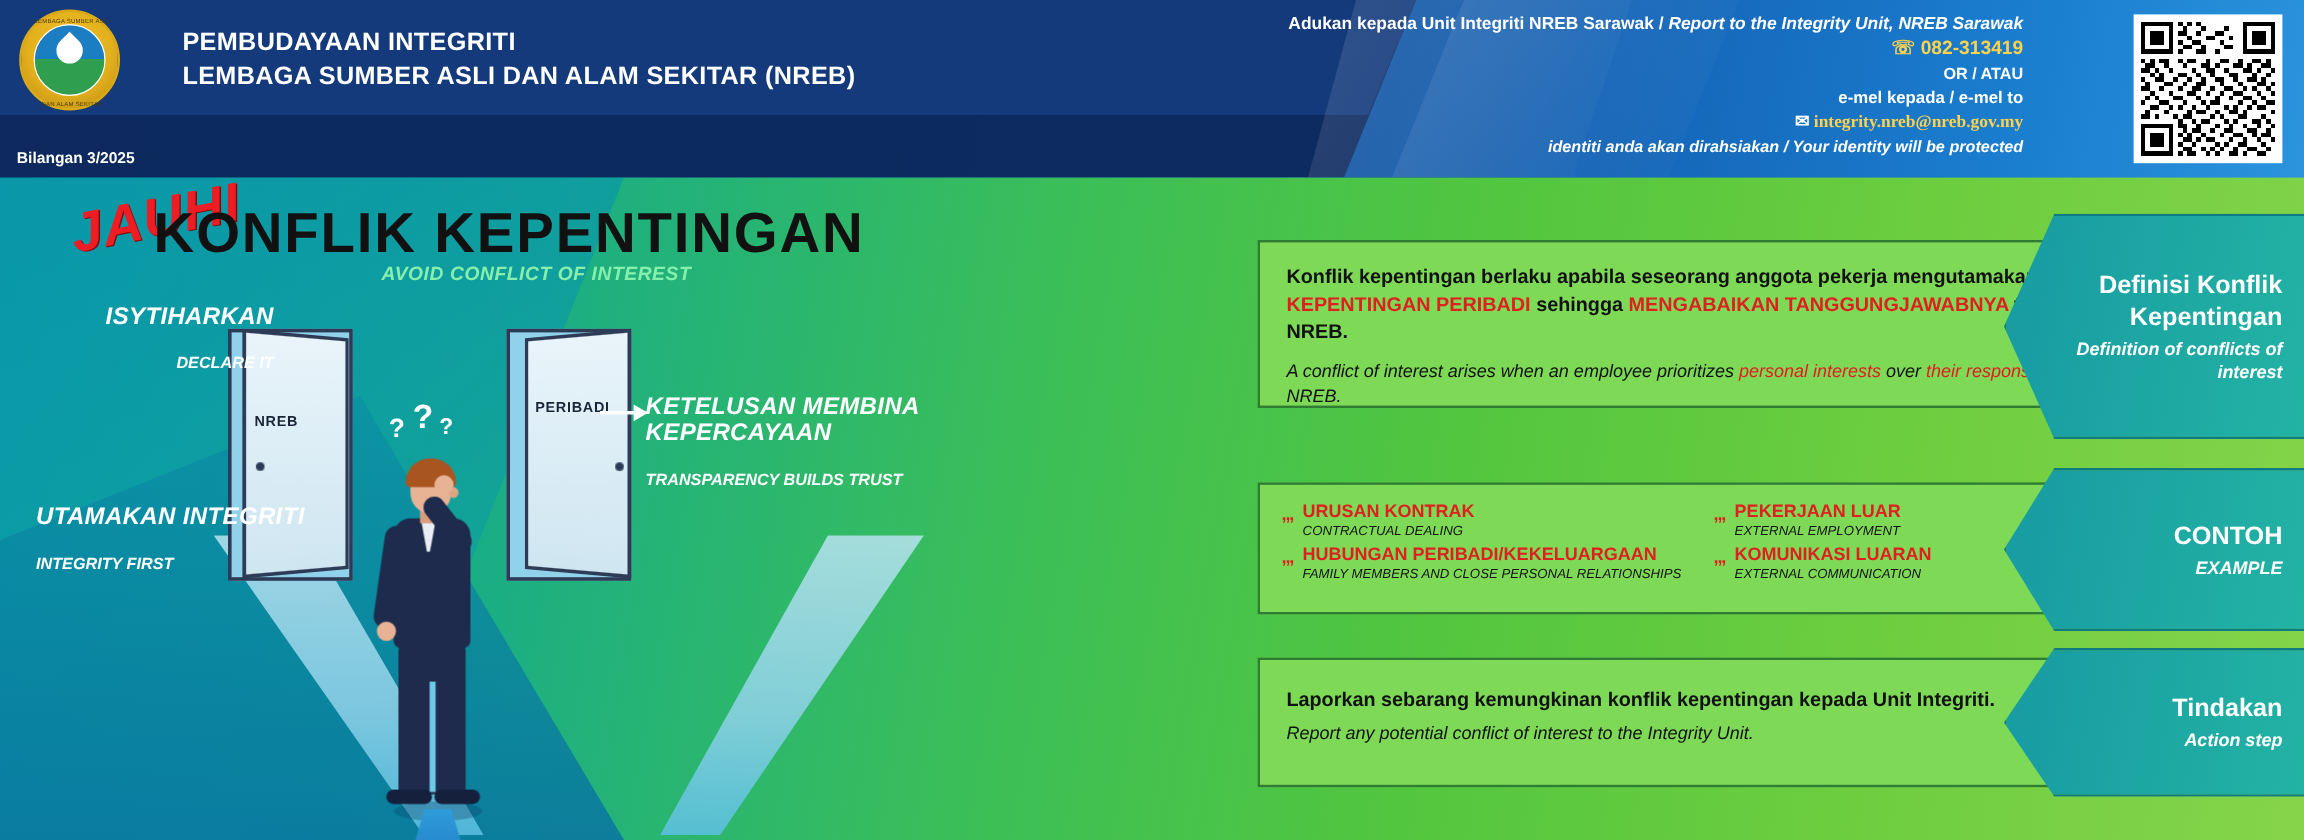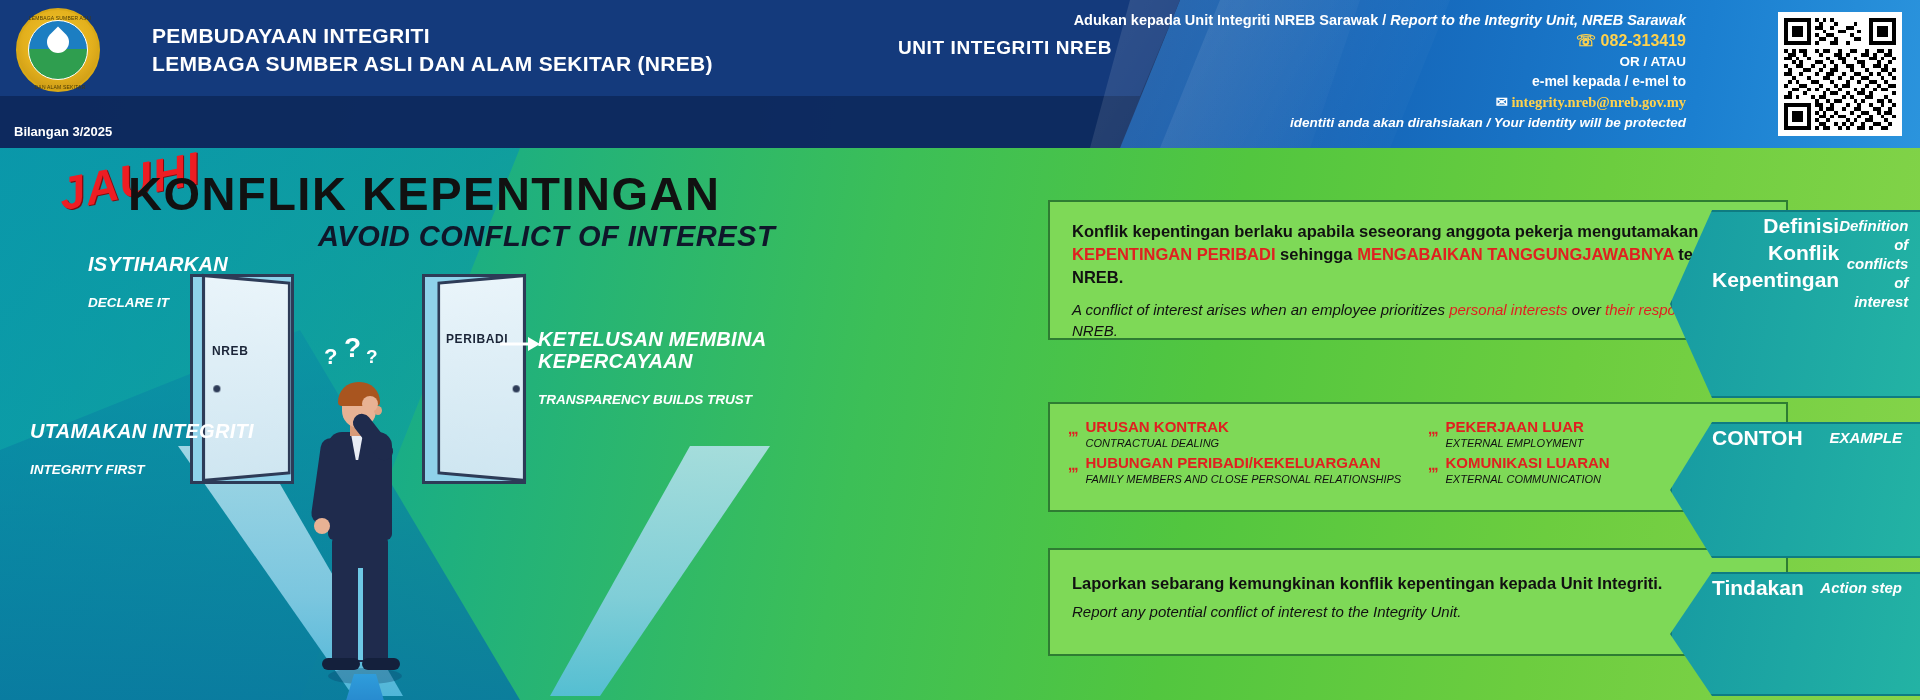--- a/index.html
+++ b/index.html
@@ -139,22 +139,22 @@
     text-shadow: 1px 1px 0 #7d0c10;
     font-family: "Liberation Sans", sans-serif;
   }
   .main-title {
     position: absolute; left: 128px; top: 18px;
     font-size: 47px; font-weight: bold; letter-spacing: 1.5px;
     color: #111111;
   }
   .sub-title {
     position: absolute; left: 318px; top: 72px;
-    font-size: 29px; font-weight: bold; font-style: italic;
-    color: #0f172a; letter-spacing: .5px;
+    font-size: 16px; font-weight: bold; font-style: italic;
+    color: #86efac; letter-spacing: .5px;
   }
 
   
   .illus { position: absolute; left: 150px; top: 88px; width: 520px; height: 460px; }
   .vee {
     position: absolute; left: 28px; top: 210px; width: 430px; height: 250px;
     background: linear-gradient(180deg, #b9e3f0 0%, #8fd2ea 60%, #5cc0e3 100%);
     clip-path: polygon(0 0, 80px 0, 225px 250px, 175px 250px);
     opacity: .85;
   }
@@ -229,21 +229,21 @@
   .p-floor {
     position: absolute; left: 34px; top: 306px; width: 58px; height: 60px;
     background: linear-gradient(180deg, #2f9ddb, #1f74c0);
     clip-path: polygon(18px 0, 40px 0, 58px 60px, 0 60px);
   }
 
   
   .cap { position: absolute; color: #ffffff; }
   .cap .my { font-size: 20px; font-weight: bold; font-style: italic; letter-spacing: .3px; line-height: 22px; }
   .cap .en { font-size: 13.5px; font-weight: bold; font-style: italic; line-height: 15px; margin-top: 20px; }
-  .cap-isytihar { left: 88px; top: 105px; width: 140px; }
+  .cap-isytihar { left: 88px; top: 105px; text-align: right; width: 140px; }
   .cap-utama { left: 30px; top: 272px; text-align: left; width: 240px; }
   .cap-ketelusan { left: 538px; top: 180px; text-align: left; width: 260px; }
   .arrow-ket {
     position: absolute; left: 500px; top: 186px; width: 40px; height: 20px;
   }
 
   
   .card {
     position: absolute;
     background: #7ed957;
@@ -270,26 +270,25 @@
 
   .c3-inner { padding: 22px 22px; }
   .c3-my { font-size: 16.5px; font-weight: bold; color: #111; line-height: 23px; }
   .c3-en { margin-top: 8px; font-size: 15px; font-style: italic; color: #111; }
 
   
   .tab {
     position: absolute; right: 0;
     background: #1d9aa0;
     color: #ffffff;
-    display: flex; flex-direction: row; justify-content: space-between;
+    display: flex; flex-direction: column; justify-content: center;
     padding-right: 18px; padding-left: 40px;
     text-align: right;
     border: 2px solid #0e7c82;
     border-right: none;
-    margin-top: 32px;
   }
   .tab.t1 {
     top: 178px; width: 250px; height: 188px;
     clip-path: polygon(42px 0, 250px 0, 250px 188px, 42px 188px, 0 94px);
     background: linear-gradient(100deg, #179ba2, #23b3a4);
   }
   .tab.t2 {
     top: 390px; width: 250px; height: 136px;
     clip-path: polygon(42px 0, 250px 0, 250px 136px, 42px 136px, 0 68px);
     background: linear-gradient(100deg, #179ba2, #23b3a4);
@@ -321,23 +320,20 @@
         <span class="lrt-top">LEMBAGA SUMBER ASLI</span>
         <span class="lrt-bottom">DAN ALAM SEKITAR</span>
       </div>
     </div>
 
     <div class="hdr-title">
       <div class="l1">PEMBUDAYAAN INTEGRITI</div>
       <div class="l2">LEMBAGA SUMBER ASLI DAN ALAM SEKITAR (NREB)</div>
     </div>
 
-    <div class="hdr-center">
-      <span>UNIT INTEGRITI NREB</span>
-    </div>
 
     <div class="bilangan">Bilangan 3/2025</div>
 
     <div class="hdr-right">
       <div class="r1">
         <span>Adukan kepada Unit Integriti NREB Sarawak / </span><em>Report to the Integrity Unit, NREB Sarawak</em>
       </div>
       <div class="r2">
         <span>☏</span>
         <span class="ph">082-313419</span>

